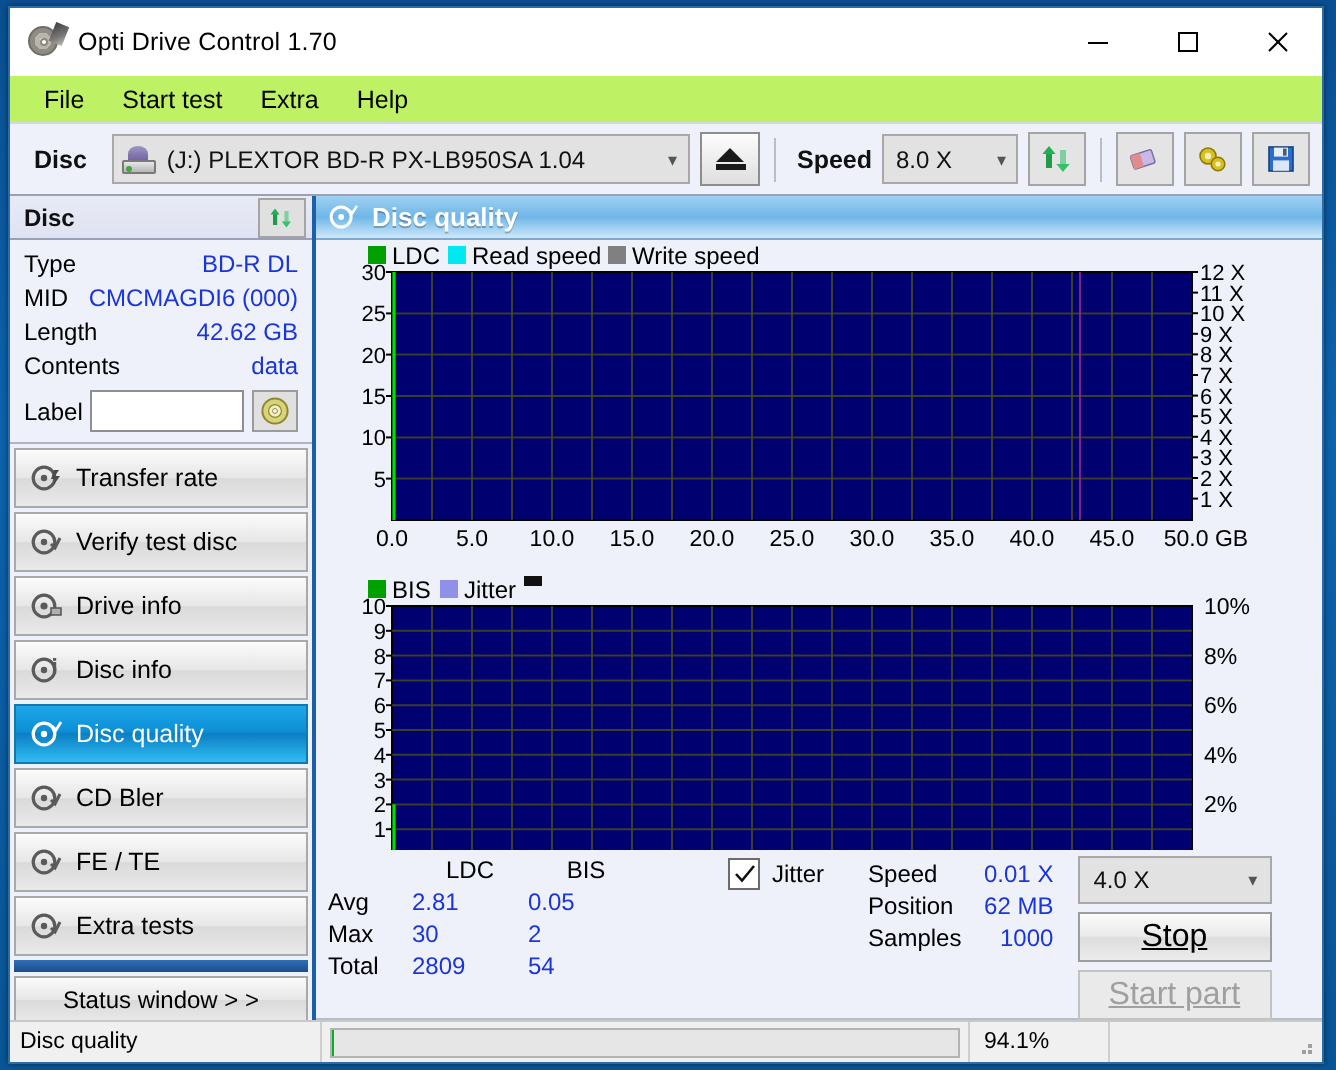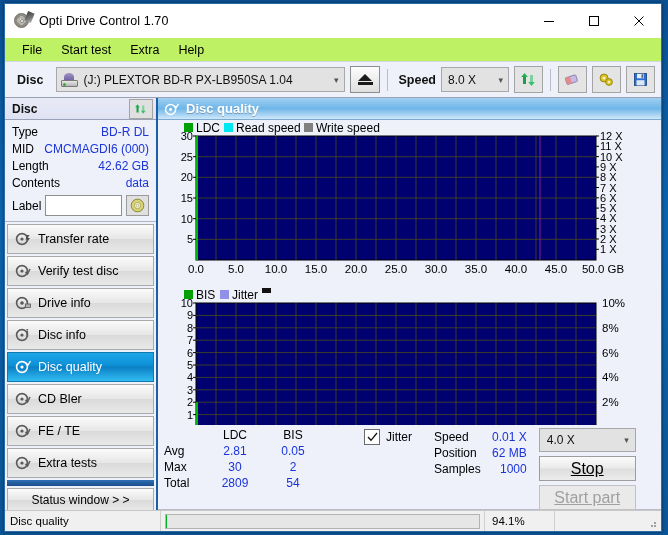--- a/index.html
+++ b/index.html
@@ -224,21 +224,21 @@
   .chart-wrap { position: relative; }
   .chart-wrap svg { display: block; }
   .stats {
     flex: 0 0 auto; height: 82px; display: flex; align-items: flex-start;
     padding: 2px 6px 0 6px; background: #eef0fa; position: relative;
     border-bottom: 1px solid #b8bccb;
   }
   .stats-table { font-size: 12px; color: #000; }
   .stats-table td { padding: 1px 0; font-size: 12px; }
   .st-rowlabel { width: 42px; text-align: left; color: #000; }
-  .st-col { width: 58px; text-align: center; color: #1a35d8; }
+  .st-col { width: 58px; text-align: left; color: #1a35d8; }
   .st-head { text-align: center; color: #000; }
   .jitter-box { display: flex; align-items: center; margin-left: 42px; margin-top: 2px; }
   .chk {
     width: 14px; height: 14px; background: #fff; border: 1px solid #6b6b6b;
     display: flex; align-items: center; justify-content: center; margin-right: 6px;
   }
   .chk svg { display: block; }
   .jitter-lbl { font-size: 12px; color: #000; }
   .info-table { margin-left: 22px; margin-top: 2px; font-size: 12px; }
   .info-table td { padding: 1px 0; font-size: 12px; }

